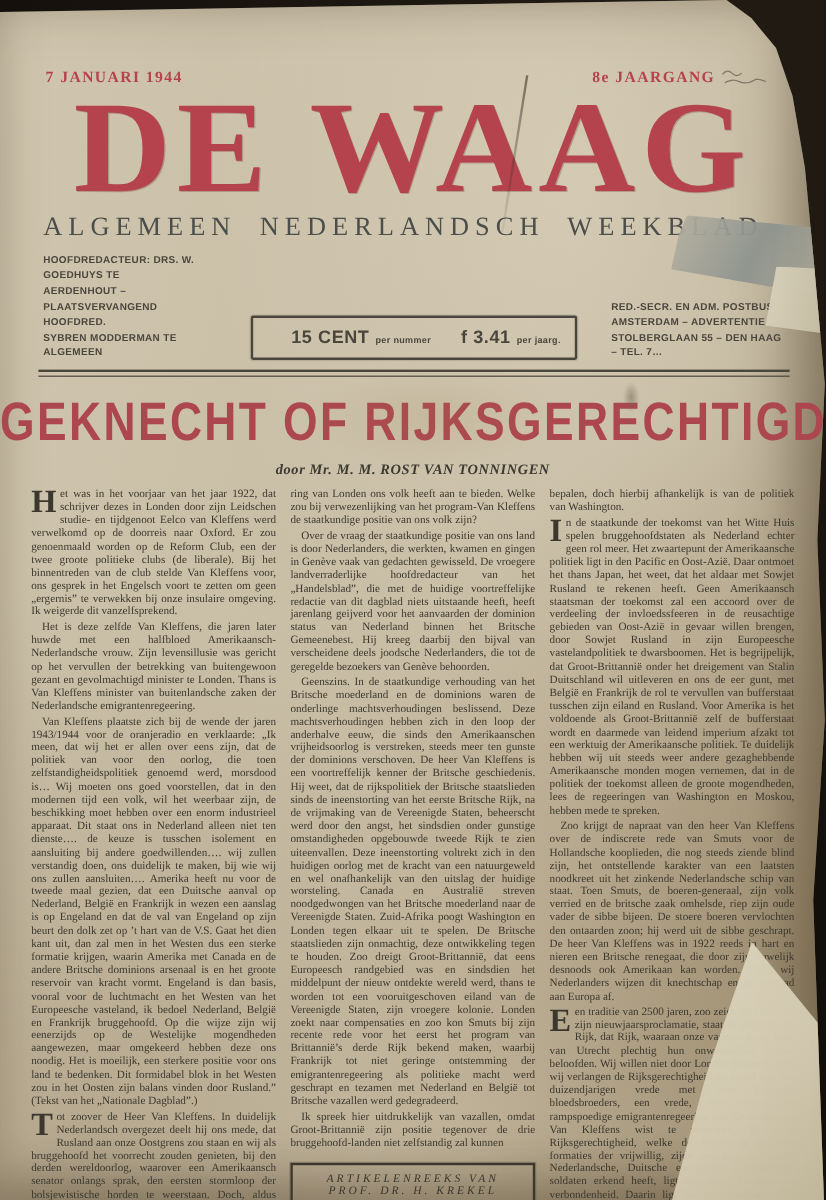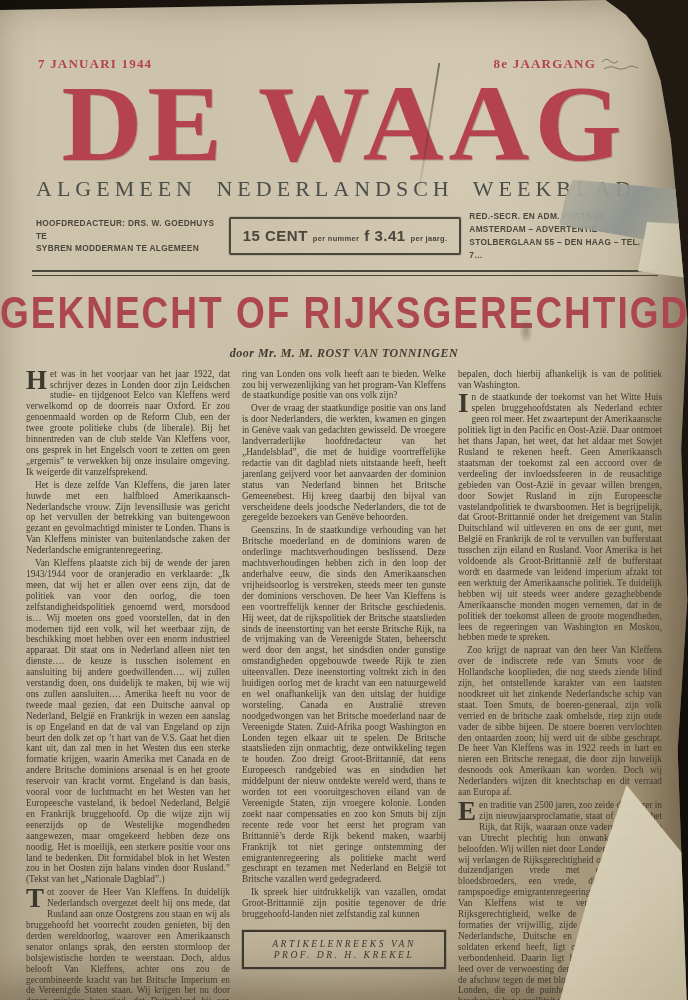--- a/index.html
+++ b/index.html
@@ -21,28 +21,28 @@
   
   .topbar{display:flex;justify-content:space-between;padding:56px 46px 0 38px;
     color:var(--masthead-red,#a8454e);font-size:13px;letter-spacing:1.2px;font-weight:600;gap:24px;}
   .volume-wrap{display:flex;align-items:flex-start;gap:4px;padding-left:32px;}
   .masthead{margin-top:-8px;text-align:center;color:var(--masthead-red,#b5434e);
     font-size:112px;line-height:1.02;font-weight:700;letter-spacing:5px;
     transform:scaleY(.97);white-space:nowrap;
     text-shadow:1px 1px 0 rgba(90,25,30,.25);}
   .subtitle{margin:-4px 0 0 36px;color:var(--subtitle-ink,#4b4e4a);
     font-size:22px;letter-spacing:5px;word-spacing:9px;white-space:nowrap;}
-  .inforow{display:flex;align-items:center;gap:8px;padding:8px 34px 6px 36px;
+  .inforow{display:flex;align-items:flex-end;gap:28px;padding:8px 34px 6px 36px;
     font-family:"Liberation Sans","DejaVu Sans",sans-serif;
     font-size:8.3px;font-weight:700;color:#4a463c;letter-spacing:.3px;line-height:1.55;}
   .staff,.contact{flex:1;}
   .pricebox{border:2px solid #4a463c;padding:5px 12px;white-space:nowrap;
     display:flex;align-items:baseline;gap:5px;border-radius:2px;
     box-shadow:0 0 0 1px rgba(74,70,60,.15);}
-  .pricebox .big{font-size:15px;letter-spacing:.5px;}
+  .pricebox .big{font-size:15px;letter-spacing:.5px;margin-left:20px;}
   .pricebox .small{font-size:7.5px;font-weight:700;}
   .rule-double{margin:2px 30px 0 32px;border-top:2px solid #4b463a;border-bottom:1px solid #4b463a;height:3px;}
 
   
   .headline{margin:12px 0 0 0;text-align:center;color:var(--headline-red,#ad474f);
     font-family:"Liberation Sans","DejaVu Sans",sans-serif;font-weight:800;
     font-size:37px;letter-spacing:2px;transform:scaleY(1.22);transform-origin:top;
     white-space:nowrap;}
   .byline{margin-top:16px;text-align:center;font-style:italic;font-weight:600;
     font-size:12px;color:#3d3a31;letter-spacing:.5px;}
@@ -96,20 +96,21 @@
           </svg>
         </span>
       </div>
 
       <div class="masthead">DE WAAG</div>
       <div class="subtitle">ALGEMEEN NEDERLANDSCH WEEKBLAD</div>
 
       <div class="inforow">
         <div class="staff">
           <div>HOOFDREDACTEUR: DRS. W. GOEDHUYS TE</div>
+          <div>AERDENHOUT – PLAATSVERVANGEND HOOFDRED.</div>
           <div>SYBREN MODDERMAN TE ALGEMEEN</div>
         </div>
         <div class="pricebox">
           <span class="big">15 CENT</span>
           <span class="small">per nummer</span>
           <span class="big">f 3.41</span>
           <span class="small">per jaarg.</span>
         </div>
         <div class="contact">
           <div>RED.-SECR. EN ADM. POSTBUS</div>

